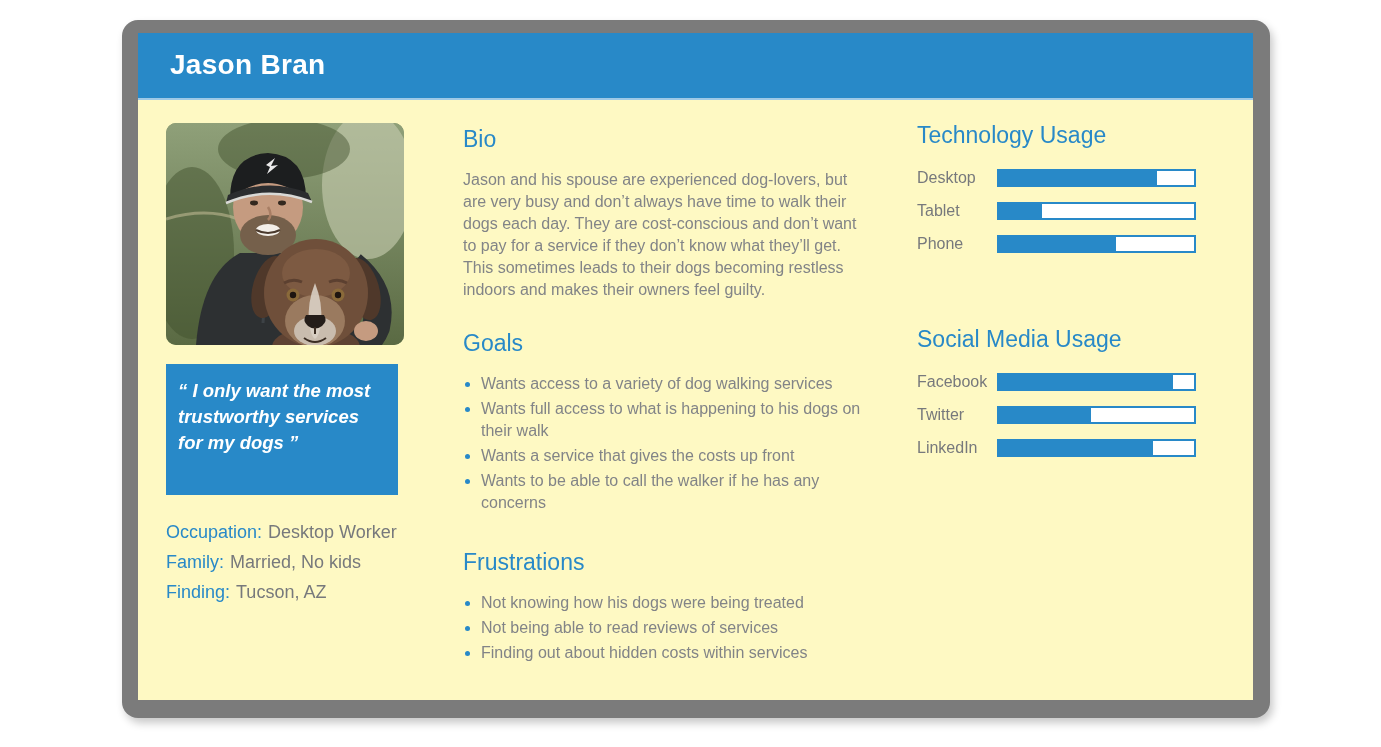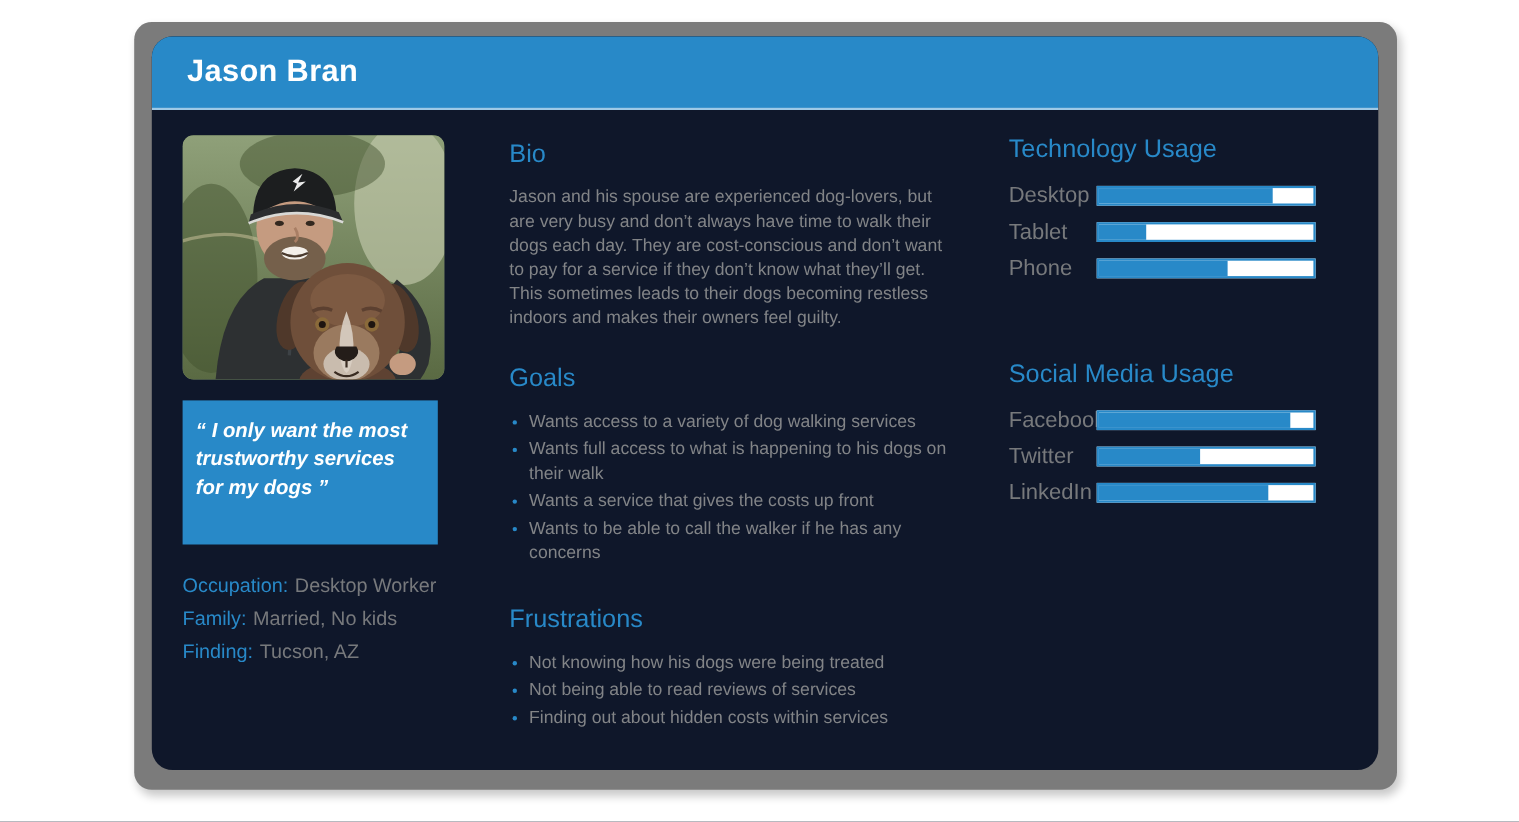--- a/index.html
+++ b/index.html
@@ -7,21 +7,21 @@
     width:1381px;height:747px;background:#ffffff;position:relative;
     font-family:"Liberation Sans", sans-serif;overflow:hidden;
   }
   .frame{
     position:absolute;left:122px;top:20px;width:1148px;height:698px;
     background:#7b7b7b;border-radius:16px;
     box-shadow:3px 5px 9px rgba(0,0,0,0.22);
   }
   .card{
     position:absolute;left:16px;top:13px;right:17px;bottom:18px;
-    background:#0f172a;overflow:hidden;border-radius:19px;
+    background:#fef9c3;overflow:hidden;
   }
   .header{
     position:absolute;left:0;right:0;top:0;height:65px;
     background:#2889c8;border-bottom:2px solid #9ec9e6;
   }
   .header .persona-name{
     margin:0;padding:16px 0 0 32px;color:#ffffff;
     font-size:28px;font-weight:bold;letter-spacing:0.3px;
   }
   
@@ -52,21 +52,21 @@
   .bullet-list{
     margin:0;padding:0 0 0 18px;color:#828487;font-size:16px;line-height:22px;
   }
   .bullet-list li{margin-bottom:3px;}
   .bullet-list li::marker{color:#2889c8;}
   
   .right-col{position:absolute;left:779px;top:88px;width:430px;}
   .usage-section + .usage-section{margin-top:72px;}
   .usage-section .section-title{margin-bottom:20px;}
   .bar-row{display:flex;align-items:center;margin-bottom:15px;height:18px;}
-  .bar-label{width:80px;font-size:20px;color:#77797c;flex:none;}
+  .bar-label{width:80px;font-size:16px;color:#77797c;flex:none;}
   .bar-track{
     width:195px;height:14px;border:2px solid #2889c8;background:#ffffff;flex:none;
   }
   .bar-fill{height:100%;background:#2889c8;}
 </style>
 <title>Jason Bran</title></head>
 <body>
 
 <div class="frame">
   <div class="card">

